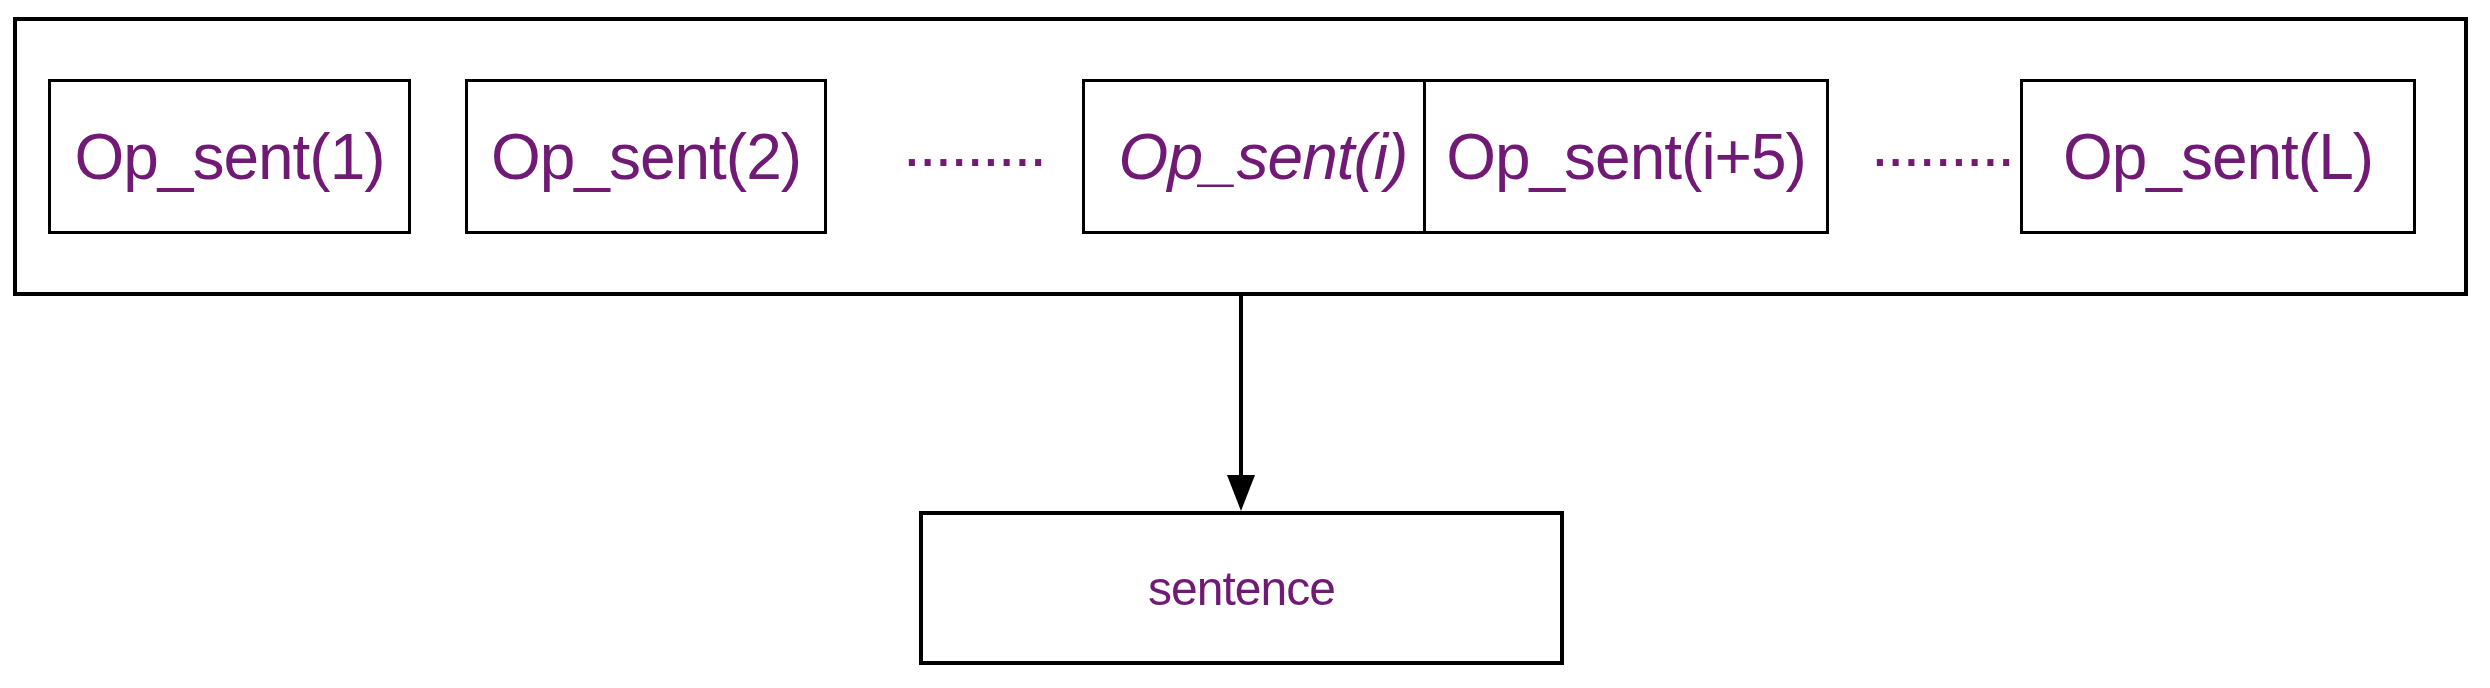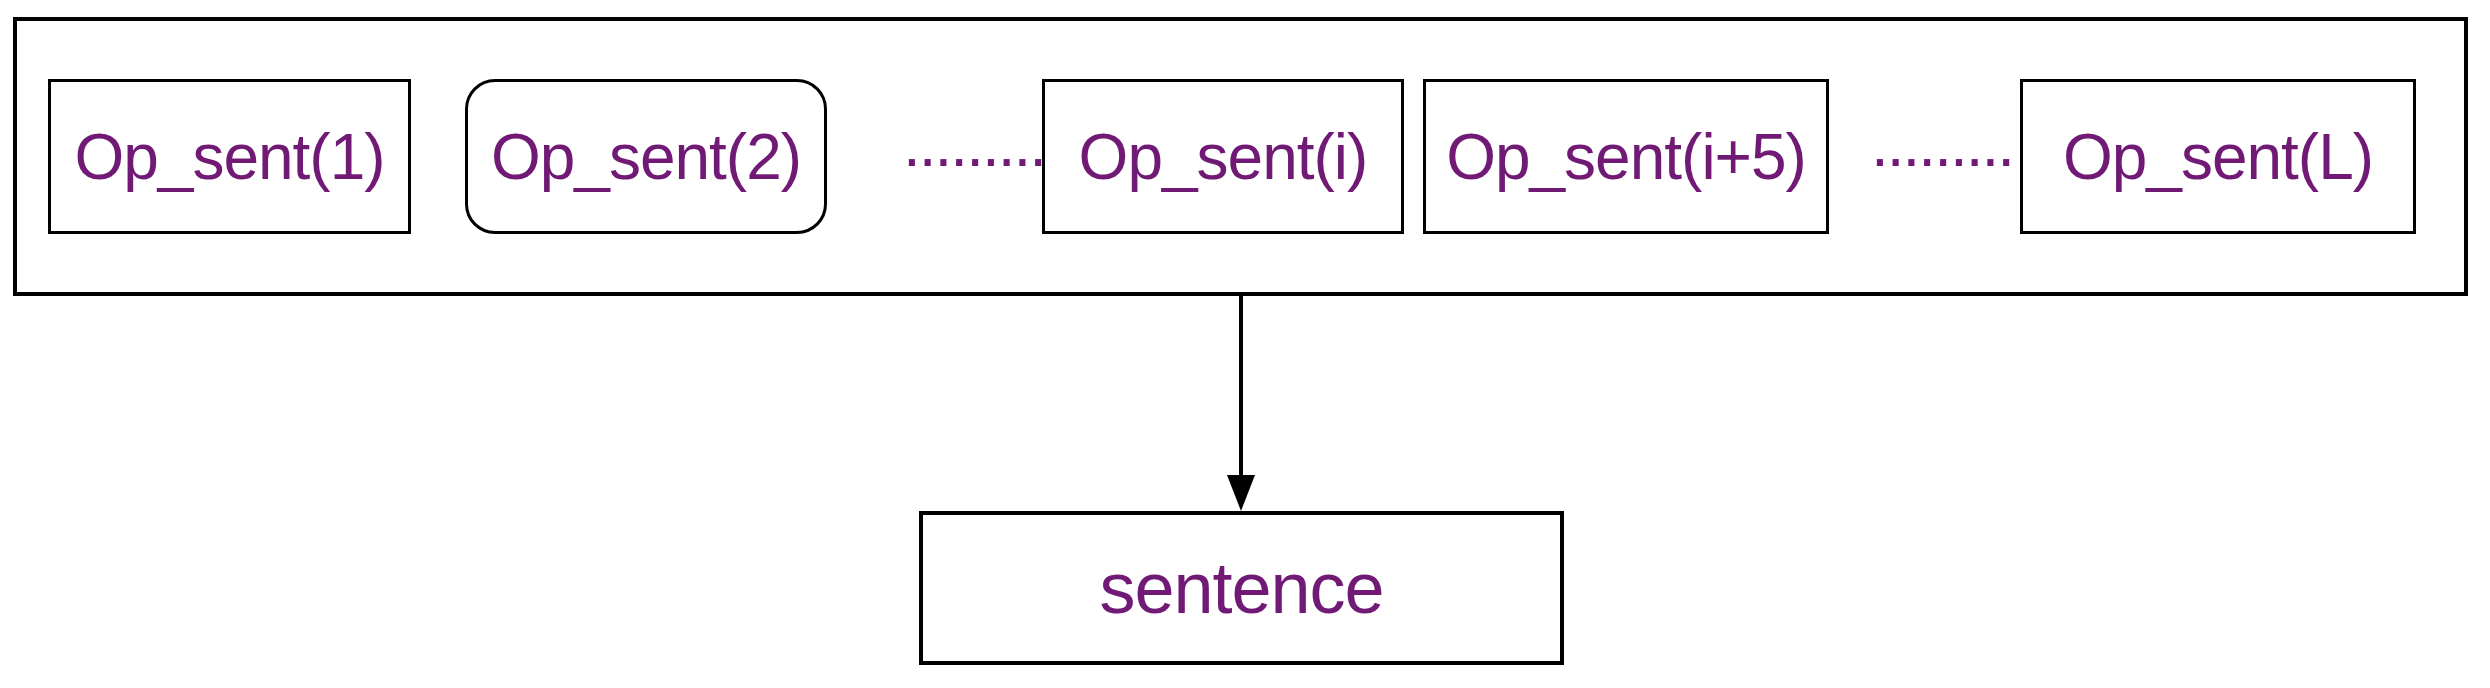--- a/index.html
+++ b/index.html
@@ -35,22 +35,22 @@
     box-sizing: border-box;
     background: #ffffff;
     display: flex;
     align-items: center;
     justify-content: center;
     font-size: 64px;
     letter-spacing: -1px;
     white-space: nowrap;
   }
   .op-box-1 { left: 48px;   width: 363px; }
-  .op-box-2 { left: 465px;  width: 362px; border-radius: 30px; }
-  .op-box-i { left: 1042px; width: 362px; }
+  .op-box-2 { left: 465px;  width: 362px; }
+  .op-box-i { left: 1082px; width: 362px; font-style: italic; }
   .op-box-i1{ left: 1423px; width: 406px; }
   .op-box-L { left: 2020px; width: 396px; align-items: center; }
   .ellipsis {
     position: absolute;
     top: 108px;
     height: 72px;
     line-height: 72px;
     font-size: 64px;
     letter-spacing: -2px;
     white-space: nowrap;
@@ -80,21 +80,21 @@
     left: 919px;
     top: 511px;
     width: 645px;
     height: 154px;
     border: 4px solid #000000;
     box-sizing: border-box;
     background: #ffffff;
     display: flex;
     align-items: center;
     justify-content: center;
-    font-size: 72px;
+    font-size: 48px;
     letter-spacing: -1px;
     white-space: nowrap;
   }
 </style>
 </head>
 <body>
 
 <div class="canvas">
 
   <div class="outer-box"></div>

